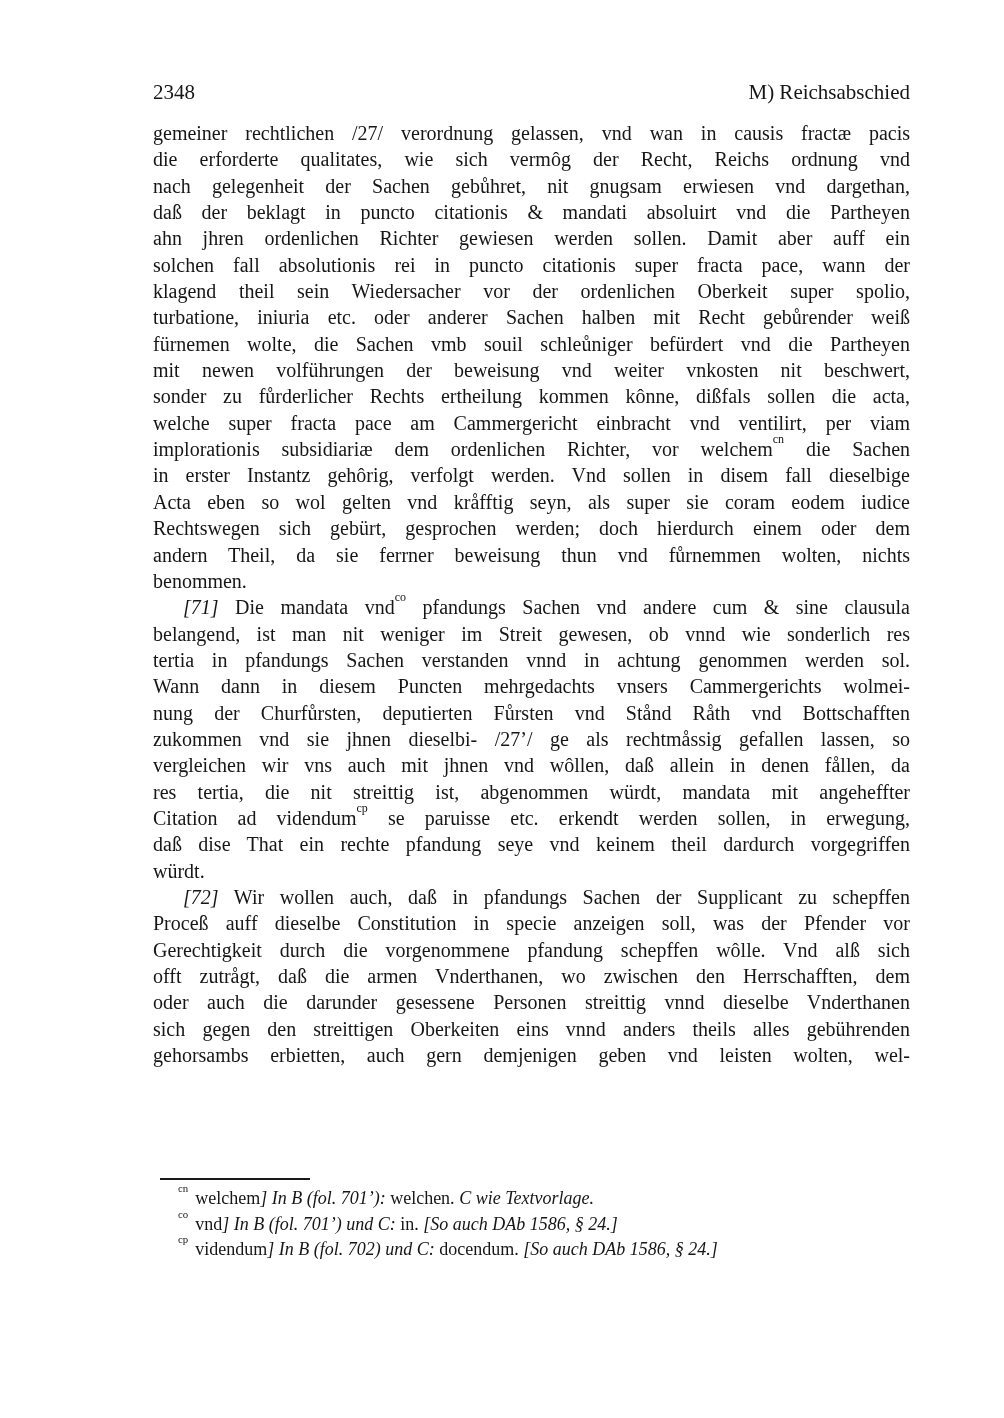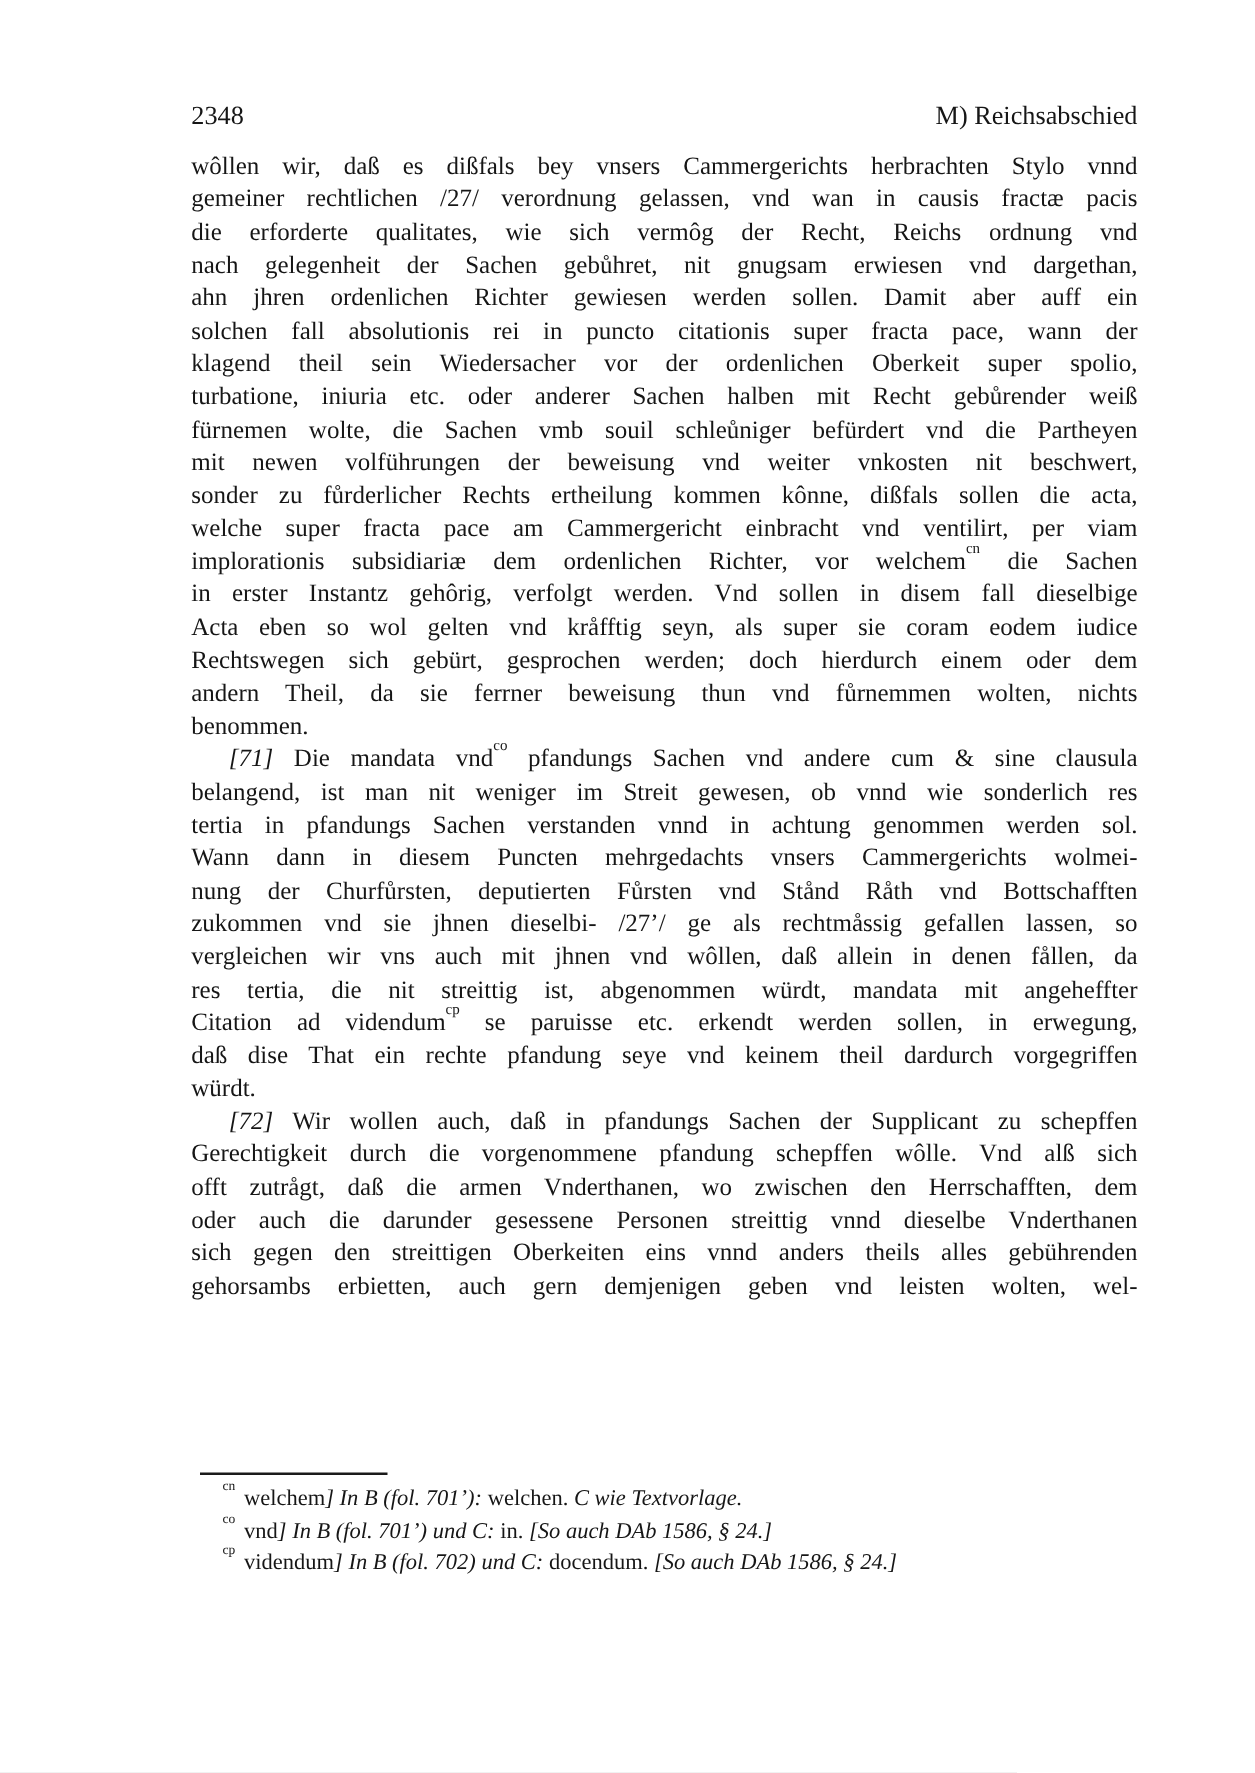--- a/index.html
+++ b/index.html
@@ -51,24 +51,24 @@
 <body>
 
 <div class="page">
 
   <div class="running-head">
     <span class="page-number">2348</span>
     <span class="head-title">M) Reichsabschied</span>
   </div>
 
   <div class="body-text">
-      <div class="line"><span>wôllen wir, daß es dißfals bey vnsers Cammergerichts herbrachten Stylo vnnd</span></div>
       <div class="line"><span>gemeiner rechtlichen /27/ verordnung gelassen, vnd wan in causis fractæ pacis</span></div>
       <div class="line"><span>die erforderte qualitates, wie sich vermôg der Recht, Reichs ordnung vnd</span></div>
       <div class="line"><span>nach gelegenheit der Sachen gebůhret, nit gnugsam erwiesen vnd dargethan,</span></div>
+      <div class="line"><span>daß der beklagt in puncto citationis &amp; mandati absoluirt vnd die Partheyen</span></div>
       <div class="line"><span>ahn jhren ordenlichen Richter gewiesen werden sollen. Damit aber auff ein</span></div>
       <div class="line"><span>solchen fall absolutionis rei in puncto citationis super fracta pace, wann der</span></div>
       <div class="line"><span>klagend theil sein Wiedersacher vor der ordenlichen Oberkeit super spolio,</span></div>
       <div class="line"><span>turbatione, iniuria etc. oder anderer Sachen halben mit Recht gebůrender weiß</span></div>
       <div class="line"><span>fürnemen wolte, die Sachen vmb souil schleůniger befürdert vnd die Partheyen</span></div>
       <div class="line"><span>mit newen volführungen der beweisung vnd weiter vnkosten nit beschwert,</span></div>
       <div class="line"><span>sonder zu fůrderlicher Rechts ertheilung kommen kônne, dißfals sollen die acta,</span></div>
       <div class="line"><span>welche super fracta pace am Cammergericht einbracht vnd ventilirt, per viam</span></div>
       <div class="line"><span>implorationis subsidiariæ dem ordenlichen Richter, vor welchem</span><sup class="mk">cn</sup><span> die Sachen</span></div>
       <div class="line"><span>in erster Instantz gehôrig, verfolgt werden. Vnd sollen in disem fall dieselbige</span></div>
@@ -81,20 +81,21 @@
       <div class="line"><span>tertia in pfandungs Sachen verstanden vnnd in achtung genommen werden sol.</span></div>
       <div class="line"><span>Wann dann in diesem Puncten mehrgedachts vnsers Cammergerichts wolmei-</span></div>
       <div class="line"><span>nung der Churfůrsten, deputierten Fůrsten vnd Stånd Råth vnd Bottschafften</span></div>
       <div class="line"><span>zukommen vnd sie jhnen dieselbi- /27’/ ge als rechtmåssig gefallen lassen, so</span></div>
       <div class="line"><span>vergleichen wir vns auch mit jhnen vnd wôllen, daß allein in denen fållen, da</span></div>
       <div class="line"><span>res tertia, die nit streittig ist, abgenommen würdt, mandata mit angeheffter</span></div>
       <div class="line"><span>Citation ad videndum</span><sup class="mk">cp</sup><span> se paruisse etc. erkendt werden sollen, in erwegung,</span></div>
       <div class="line"><span>daß dise That ein rechte pfandung seye vnd keinem theil dardurch vorgegriffen</span></div>
       <div class="line noj"><span>würdt.</span></div>
       <div class="line indent"><span class="it">[72]</span><span> Wir wollen auch, daß in pfandungs Sachen der Supplicant zu schepffen</span></div>
+      <div class="line"><span>Proceß auff dieselbe Constitution in specie anzeigen soll, was der Pfender vor</span></div>
       <div class="line"><span>Gerechtigkeit durch die vorgenommene pfandung schepffen wôlle. Vnd alß sich</span></div>
       <div class="line"><span>offt zutrågt, daß die armen Vnderthanen, wo zwischen den Herrschafften, dem</span></div>
       <div class="line"><span>oder auch die darunder gesessene Personen streittig vnnd dieselbe Vnderthanen</span></div>
       <div class="line"><span>sich gegen den streittigen Oberkeiten eins vnnd anders theils alles gebührenden</span></div>
       <div class="line"><span>gehorsambs erbietten, auch gern demjenigen geben vnd leisten wolten, wel-</span></div>
     </div>
 
   <div class="fn-rule"></div>
 
   <div class="footnotes">

